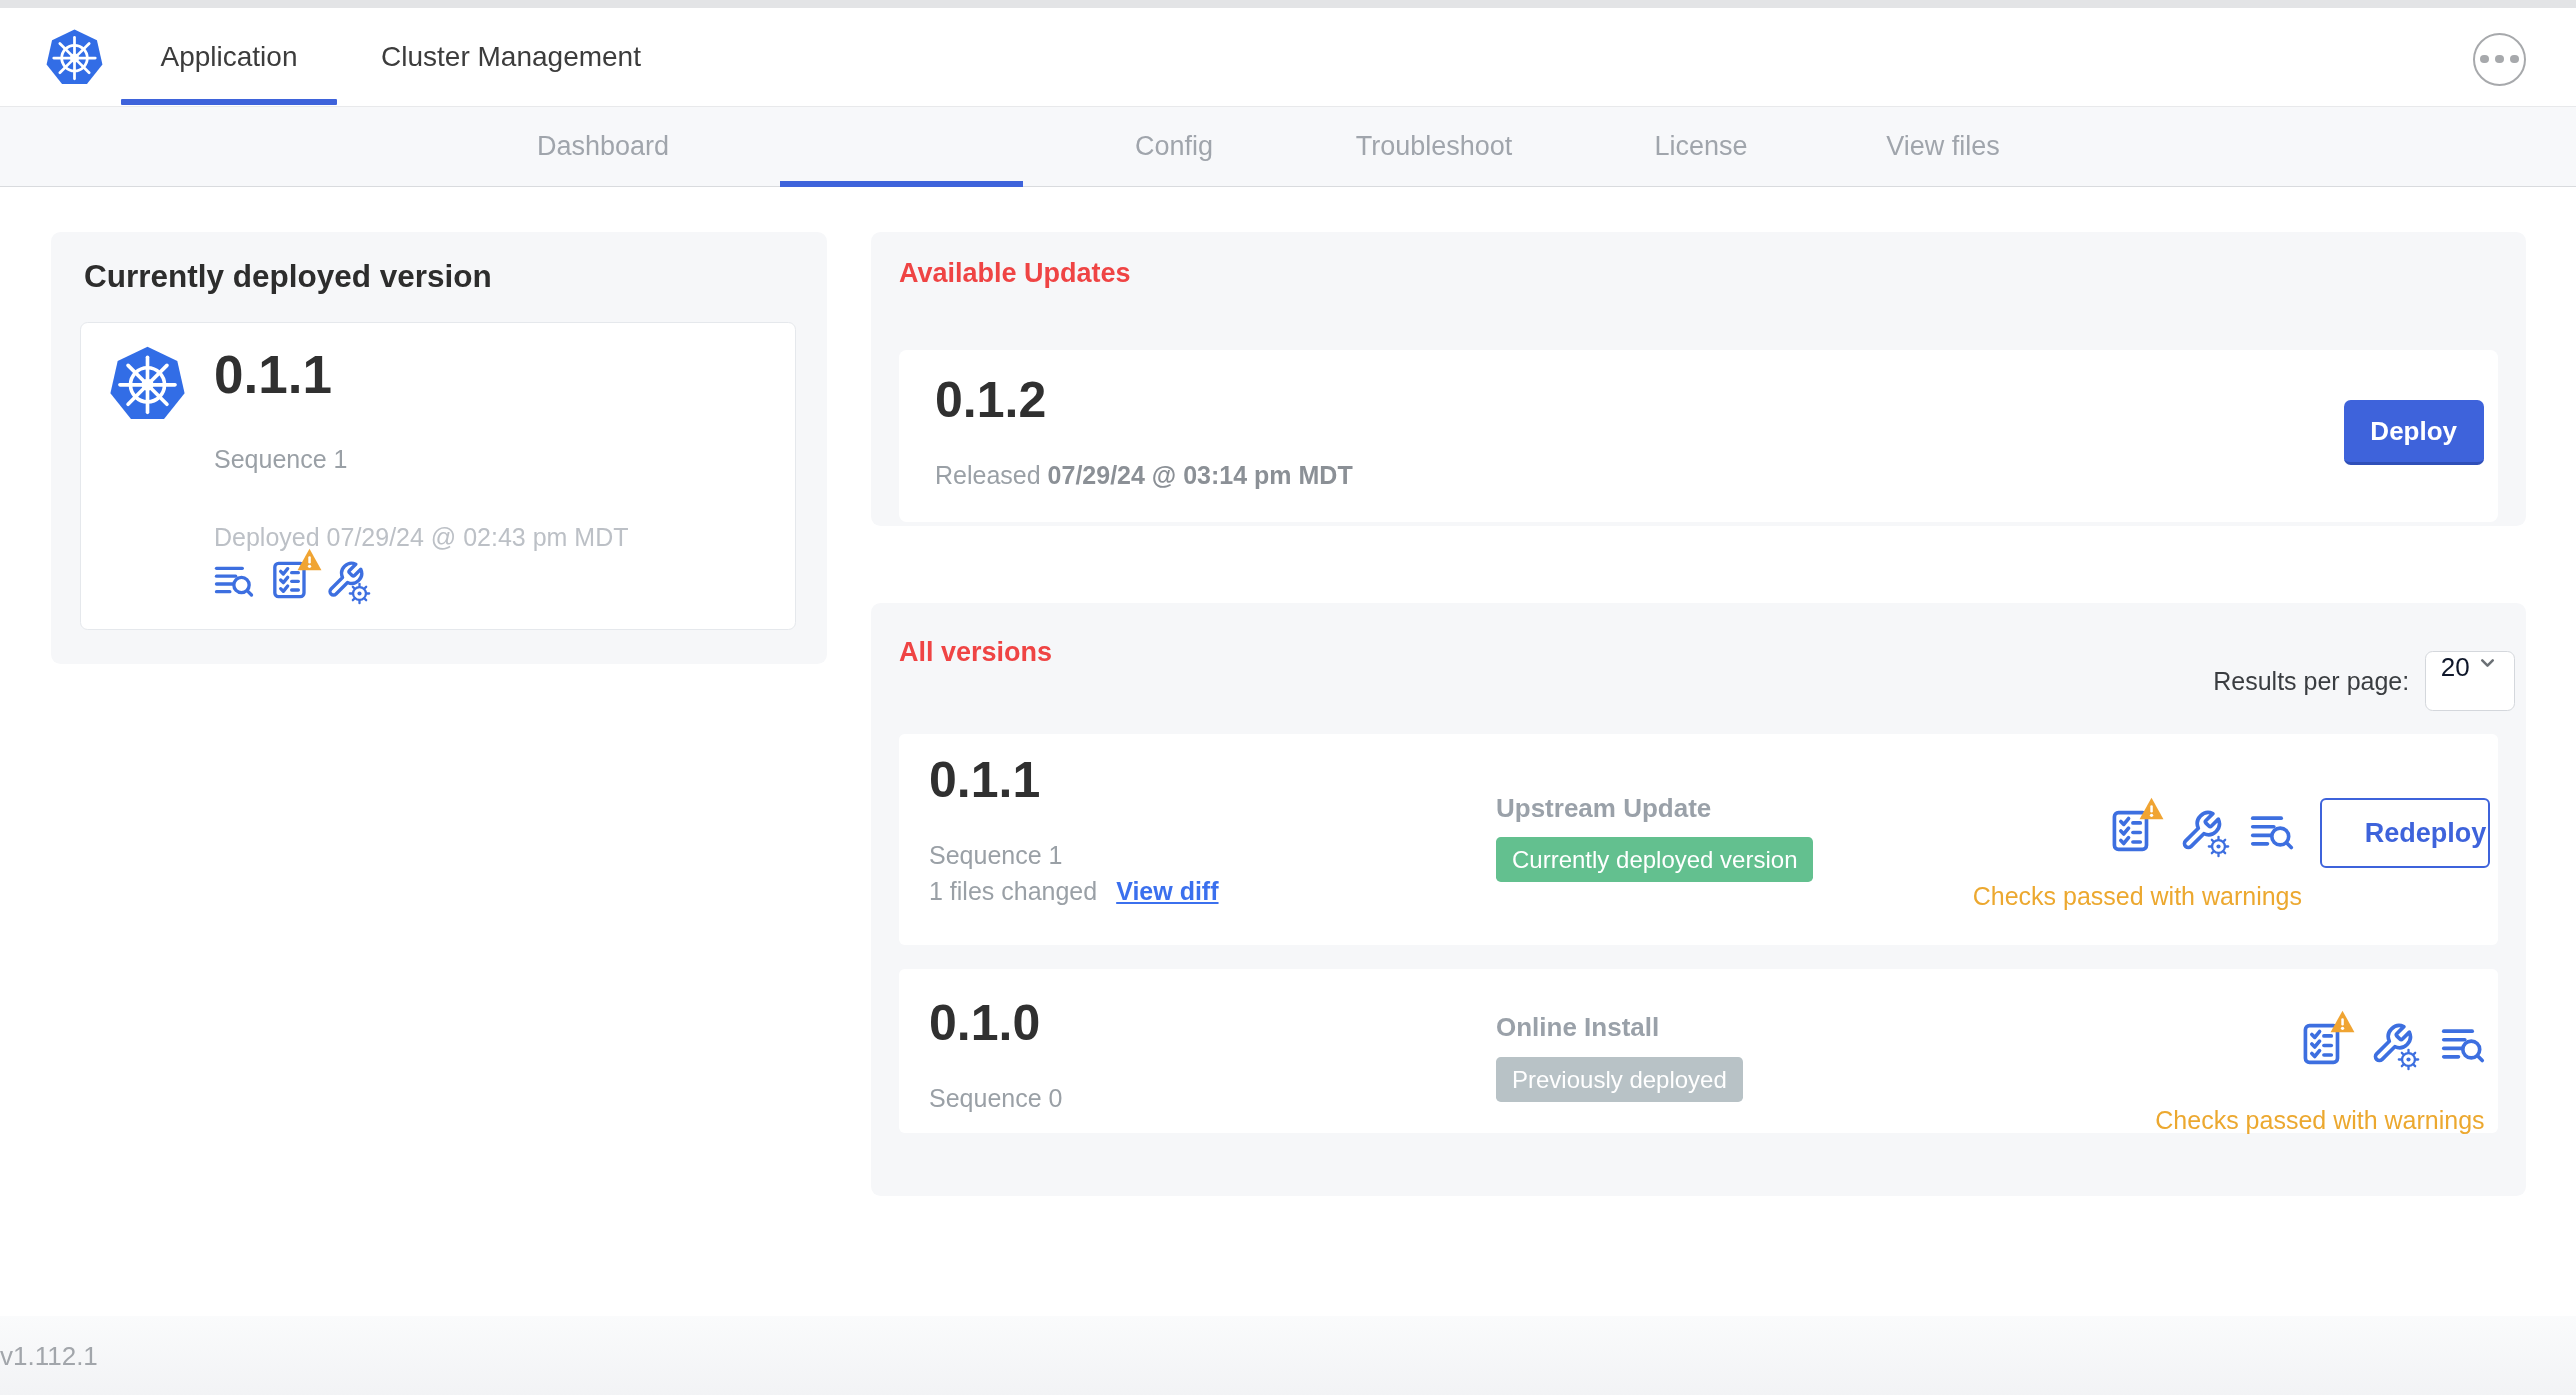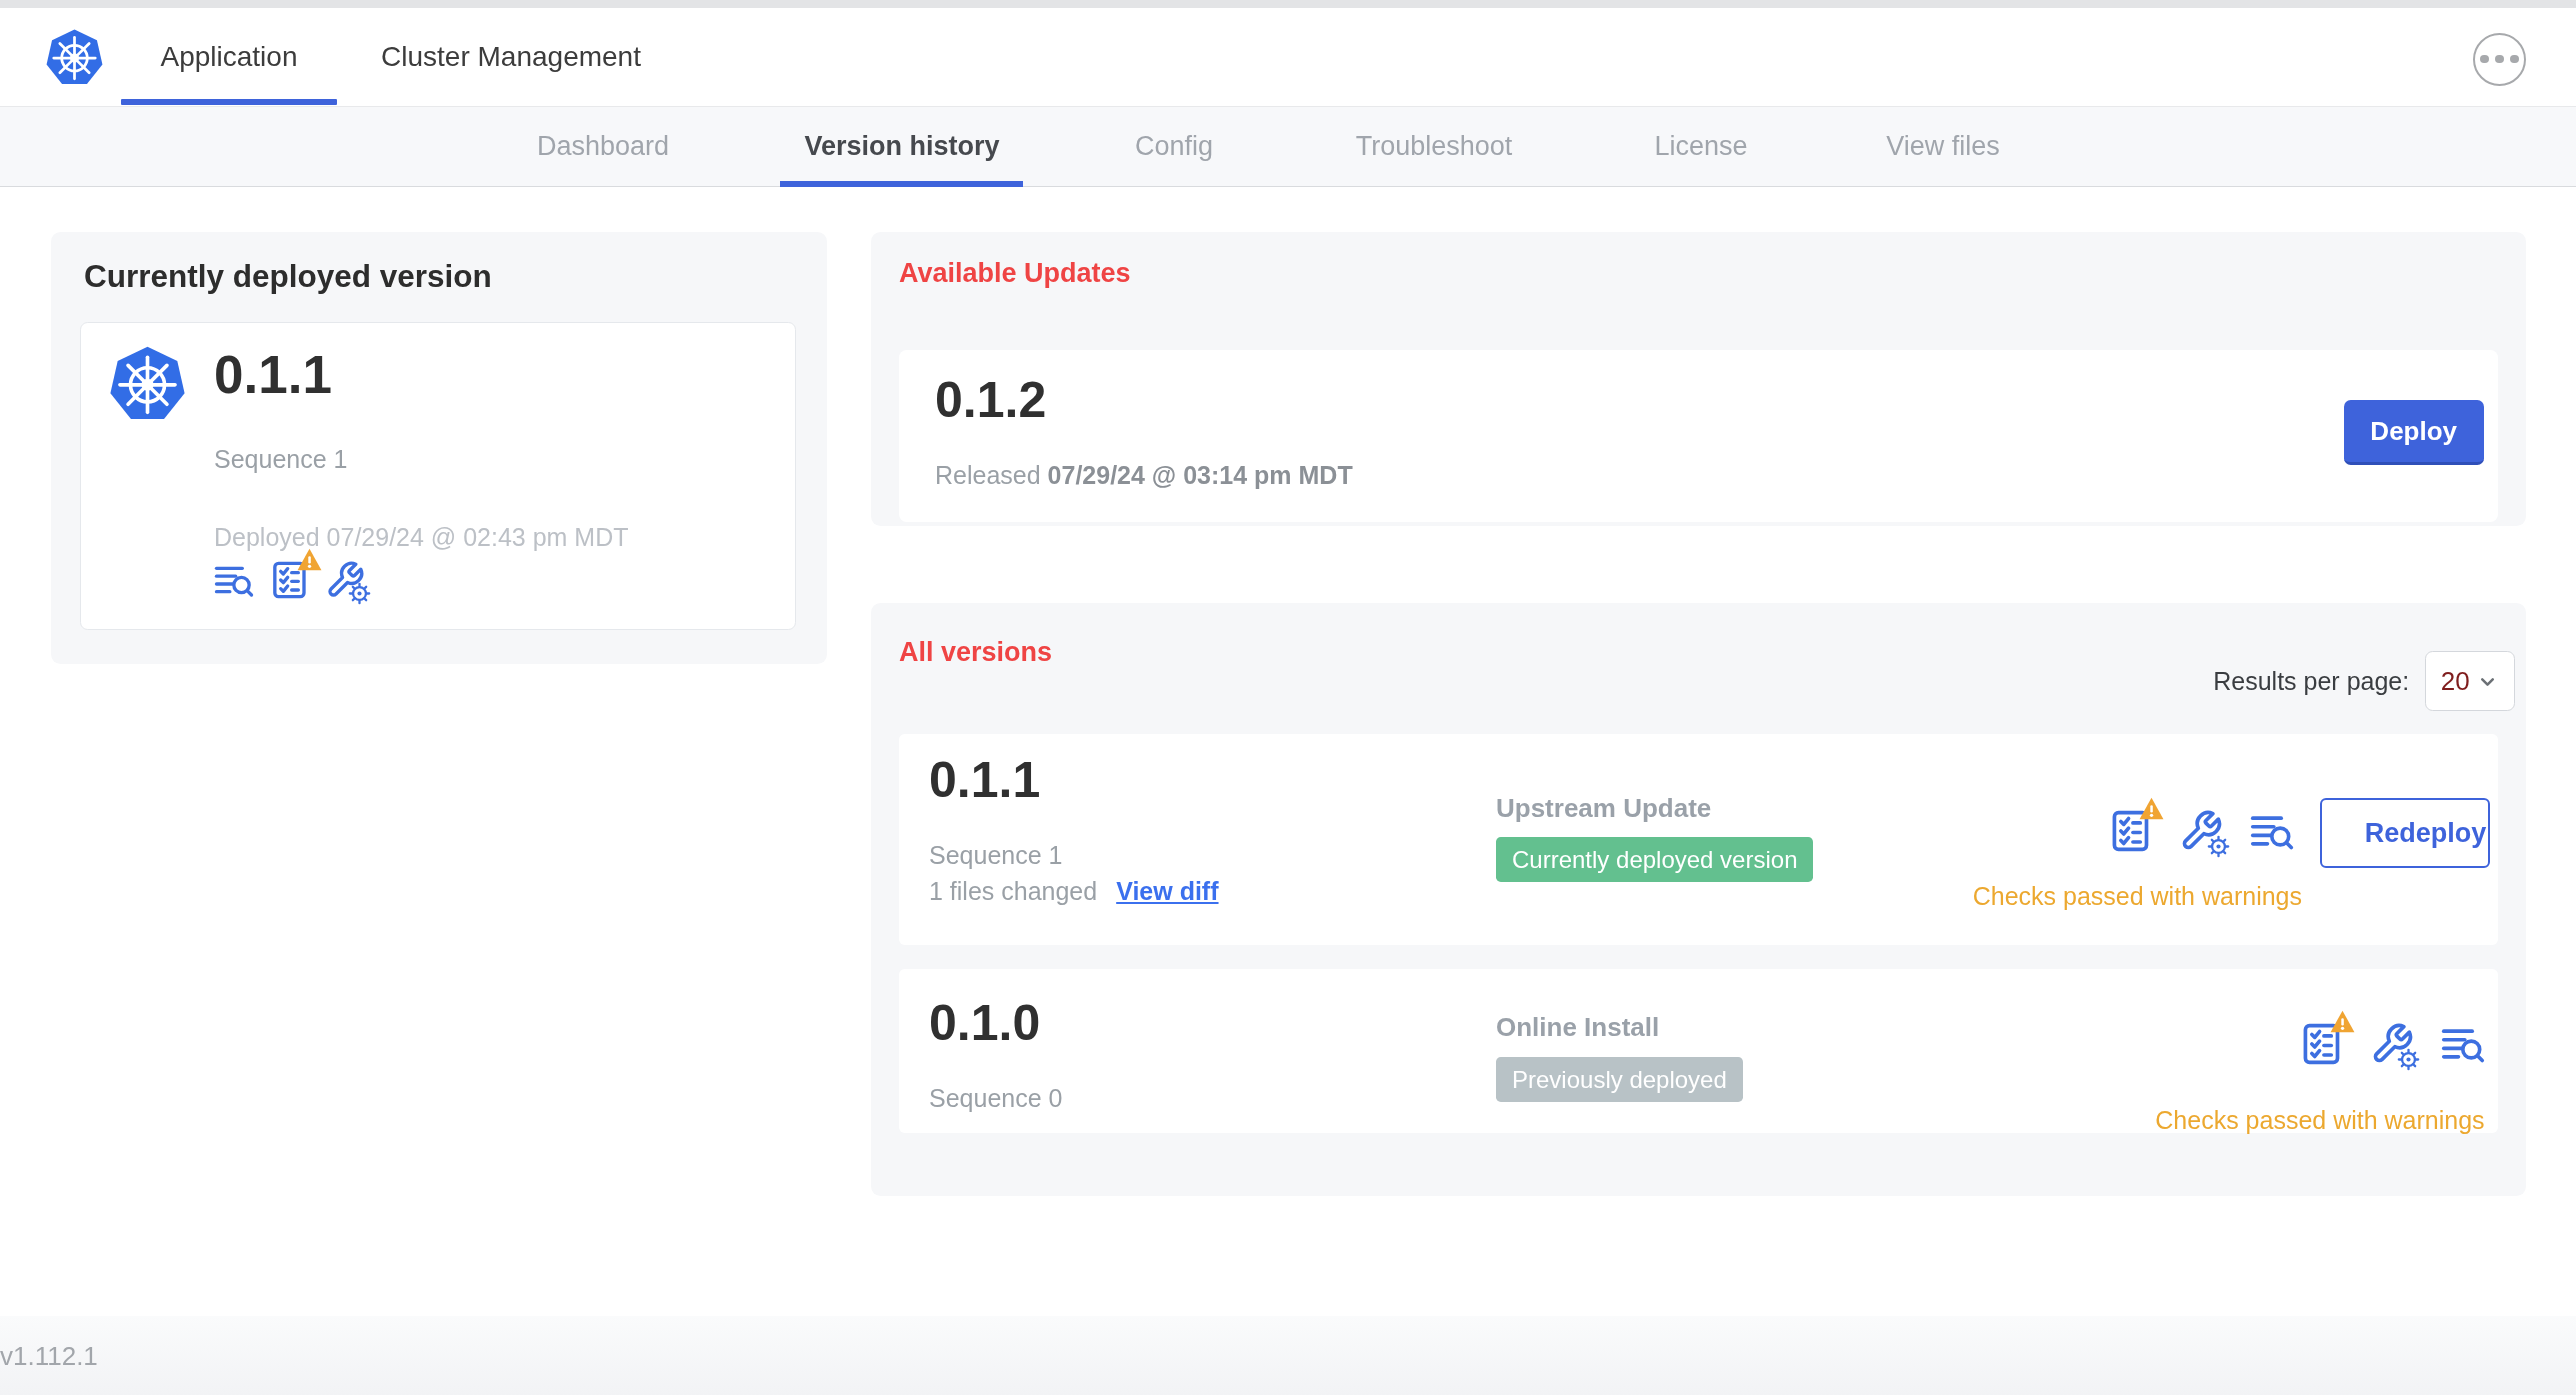--- a/index.html
+++ b/index.html
@@ -59,21 +59,21 @@
   .deploy-btn{position:absolute; right:14.3px; top:50px; width:140px; height:65px;
     background:var(--accent-blue,#3E63DB); border:none; border-bottom:3.8px solid #2F4FB8; border-radius:6.7px;
     color:#fff; font-size:26px; font-weight:bold; font-family:inherit; cursor:pointer;}
 
   
   .card-versions{left:871px; top:603px; width:1655px; height:593px;}
   .card-versions .title{position:absolute; left:28px; top:34px;}
   .rpp{position:absolute; top:48px; right:11.5px; display:flex; align-items:center; gap:15.3px;}
   .rpp .lbl{font-size:25px; color:#3a3d41;}
   .rpp .select{width:90px; height:60px; background:#fff; border:1.9px solid #d4d7dc; border-radius:7.6px;
-    display:flex; align-items:center; justify-content:center; gap:7.6px; font-size:26px; color:#7f1d1d; cursor:pointer;}
+    display:flex; align-items:flex-start; justify-content:center; gap:7.6px; font-size:26px; color:#0f172a; cursor:pointer;}
 
   .version-row{background:#fff; border-radius:5.7px; position:absolute; left:28px; width:1599px;}
   .row-1{top:131px; height:211px;}
   .row-2{top:366px; height:164px;}
   .version-row .ver{position:absolute; left:30px; font-size:50px;}
   .version-row .seq{position:absolute; left:30px; font-size:25px;}
   .files-line{position:absolute; left:30px; top:143px; font-size:25px; color:#9aa0a6;}
   .view-diff{color:var(--link-blue,#3B70EE); font-weight:bold; text-decoration:underline; margin-left:19px; cursor:pointer;}
   .src-label{position:absolute; left:597px; font-size:26px; font-weight:bold; color:#9aa1a9;}
   .badge{position:absolute; left:597px; display:inline-block; padding:8.6px 16px; border-radius:4.8px;
@@ -180,21 +180,20 @@
     </div>
     <div class="more-btn">
       <i></i>
         <i></i>
         <i></i>
     </div>
   </div>
 
   <div class="subnav">
     <div class="subnav-tab" style="left:603px">Dashboard</div>
-    <div class="subnav-tab active" style="left:902px">Version history</div>
     <div class="subnav-tab" style="left:1174px">Config</div>
     <div class="subnav-tab" style="left:1434px">Troubleshoot</div>
     <div class="subnav-tab" style="left:1701px">License</div>
     <div class="subnav-tab" style="left:1943px">View files</div>
     <div class="subnav-underline"></div>
   </div>
 
   <div class="gray-card card-left">
     <div class="title">Currently deployed version</div>
     <div class="white-card deployed-card">

